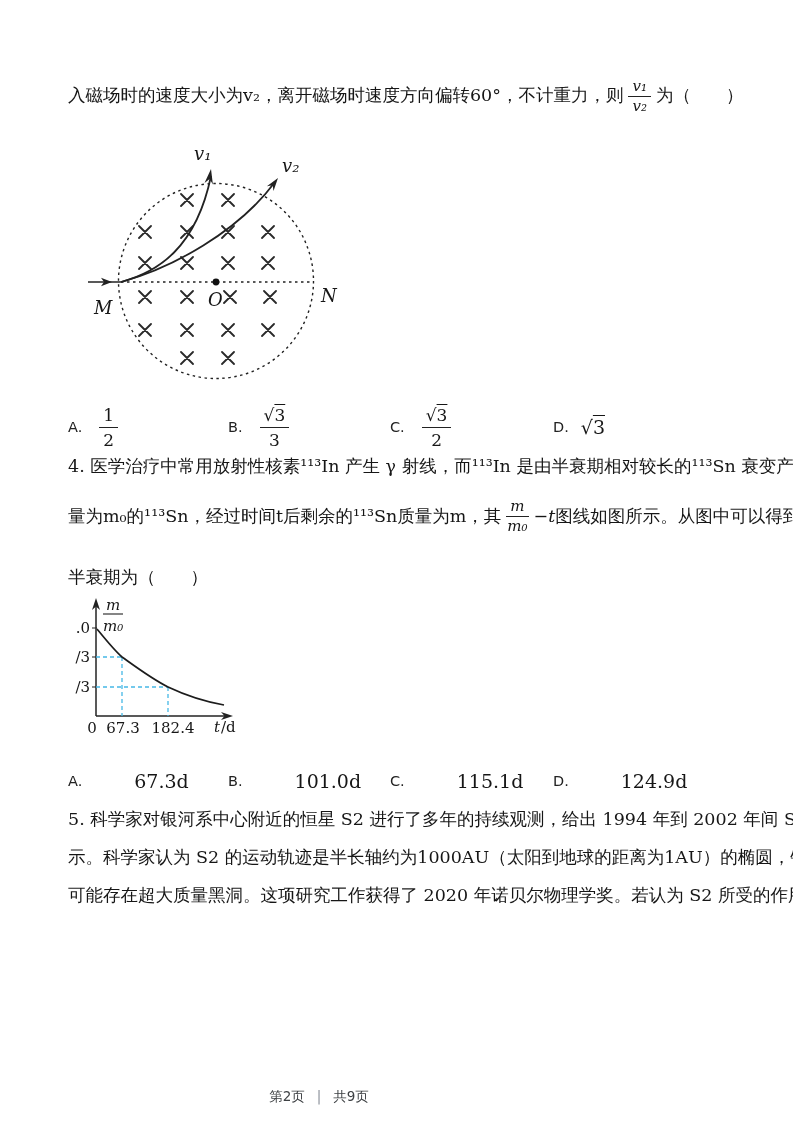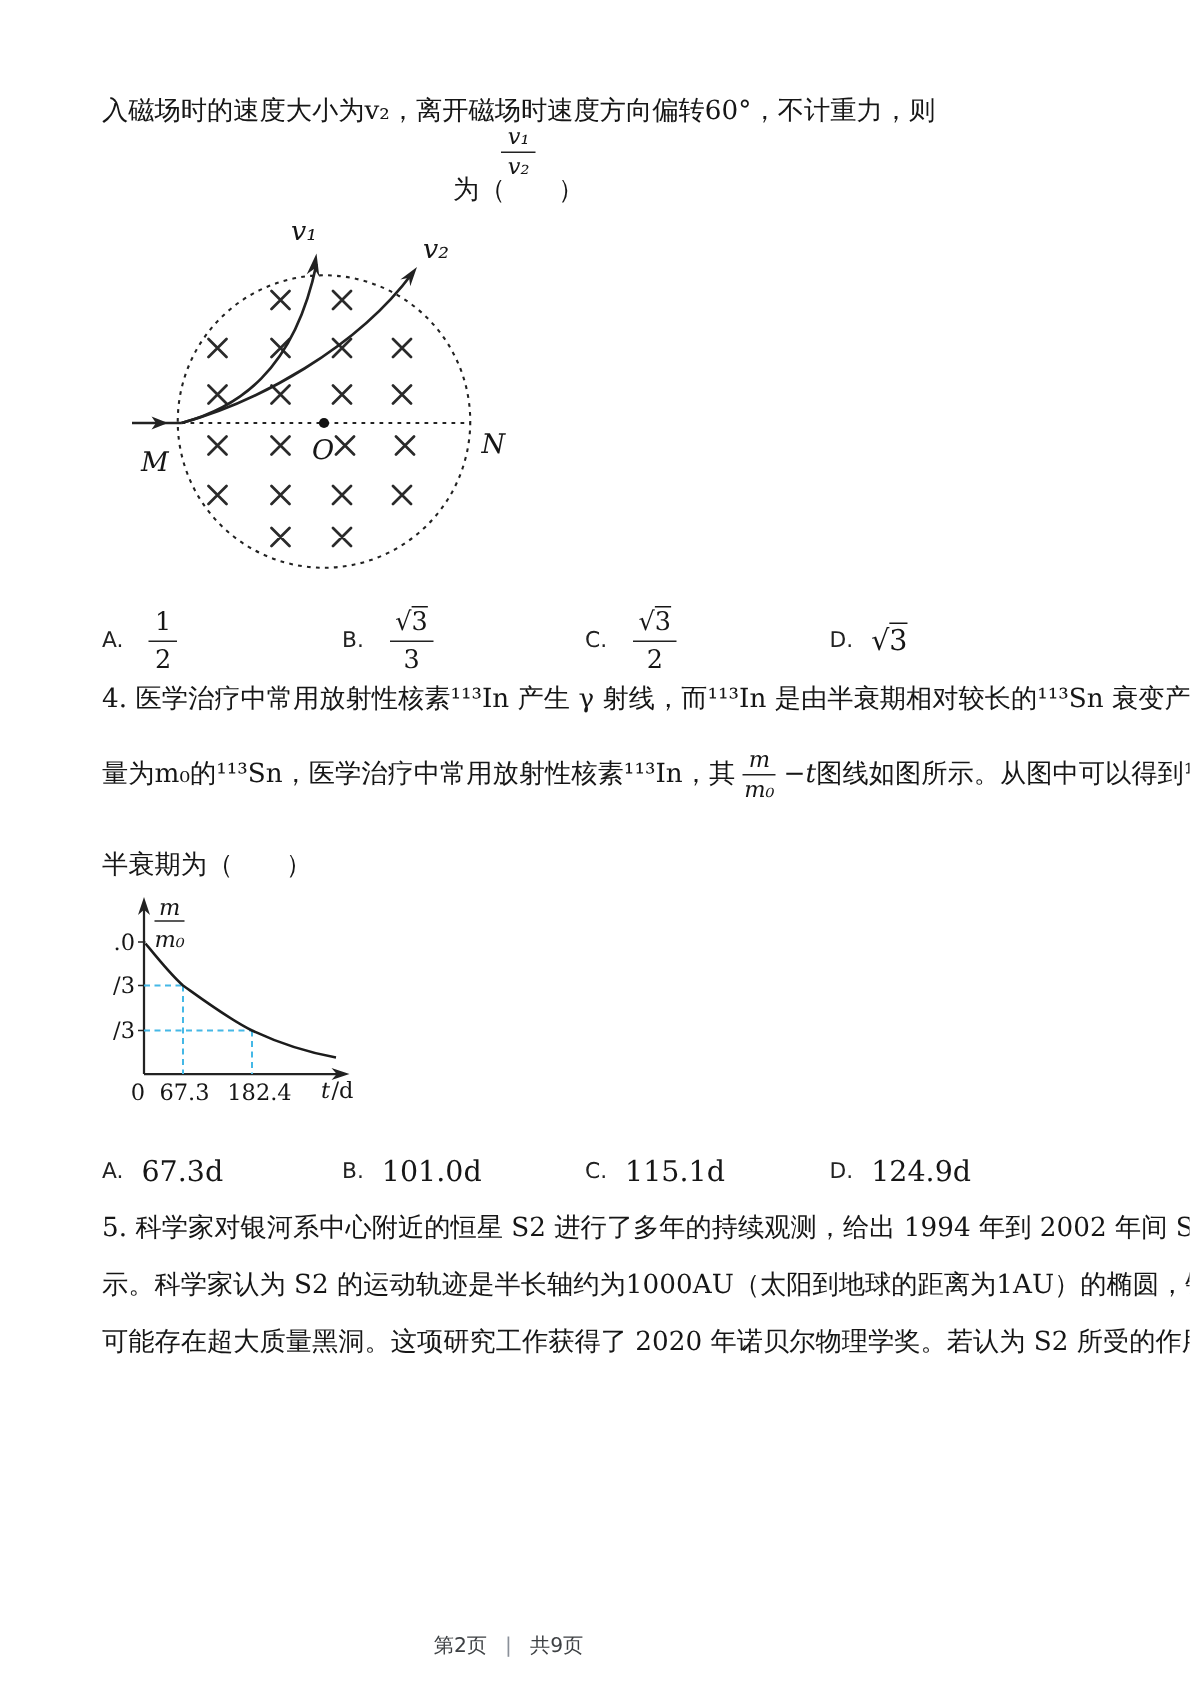--- a/index.html
+++ b/index.html
@@ -17,39 +17,39 @@
   .frac .fnum{display:block;border-bottom:1.3px solid #222;padding:0 4px 2px;}
   .frac .fden{display:block;padding-top:2px;}
   .ital{font-style:italic;}
   .sqrt{white-space:nowrap;}
   .sqrt .radicand{text-decoration:overline;text-decoration-thickness:1px;}
   
   .optrow{position:absolute;left:0;width:793px;}
   .opt{position:absolute;display:flex;align-items:center;gap:12px;}
   .opt-label{font-family:"DejaVu Sans","Liberation Sans",sans-serif;font-size:14.5px;color:#222;}
   .opt-frac{font-size:17px;}
-  .opt-plain{font-size:19px;}
+  .opt-plain{font-size:19px;margin-left:40px;}
   .smallfrac{font-size:15px;}
   
   .q5line{font-size:17.5px;line-height:38px;white-space:nowrap;}
   
   #footer{
     position:absolute;top:1088px;left:0;width:638px;text-align:center;
-    font-family:"DejaVu Sans","Liberation Sans",sans-serif;font-size:13.5px;color:#3d4043;padding-left:20px;
+    font-family:"DejaVu Sans","Liberation Sans",sans-serif;font-size:13.5px;color:#3d4043;
   }
   #footer .sep{color:#8a9099;margin:0 12px;}
   svg text{font-family:"DejaVu Serif","Liberation Serif",serif;}
   .svglabel{font-style:italic;font-size:18px;fill:#161616;}
   .svgsmall{font-style:italic;font-size:15px;fill:#161616;}
   .svgtick{font-style:normal;font-size:15px;fill:#161616;}
 </style>
 </head>
 <body>
 
-<div class="abs flexline nowrap txt" style="top:66px;left:68px;height:60px;flex-direction:column;">
+<div class="abs flexline nowrap txt" style="top:66px;left:68px;height:60px;">
   <span>入磁场时的速度大小为v₂，离开磁场时速度方向偏转60°，不计重力，则</span>
   <span class="frac smallfrac ital">
     <span class="fnum">v₁</span>
     <span class="fden">v₂</span>
   </span>
   <span>为（　　）</span>
 </div>
 
 <svg class="abs" style="top:140px;left:85px;" width="258" height="252" viewBox="85 140 258 252">
 
@@ -120,21 +120,21 @@
   </div>
   <div class="opt" style="left:553px;top:0;height:58px;">
     <span class="opt-label">D.</span>
     <span class="opt-frac sqrt" style="font-size:19px;"><span>√</span><span class="radicand">3</span></span>
   </div>
 </div>
 
 <div class="abs" style="top:458px;left:68px;width:680px;">
   <div class="txt nowrap">4. 医学治疗中常用放射性核素¹¹³In 产生 γ 射线，而¹¹³In 是由半衰期相对较长的¹¹³Sn 衰变产生的。对于质</div>
   <div class="flexline nowrap txt" style="margin-top:13px;height:56px;">
-    <span>量为m₀的¹¹³Sn，医学治疗中常用放射性核素¹¹³In，其</span>
+    <span>量为m₀的¹¹³Sn，经过时间t后剩余的¹¹³Sn质量为m，其</span>
     <span class="frac smallfrac ital">
       <span class="fnum">m</span>
       <span class="fden">m₀</span>
     </span>
     <span class="ital">−t</span>
     <span>图线如图所示。从图中可以得到¹¹³Sn的</span>
   </div>
   <div class="txt nowrap" style="margin-top:24px;">半衰期为（　　）</div>
 </div>
 

